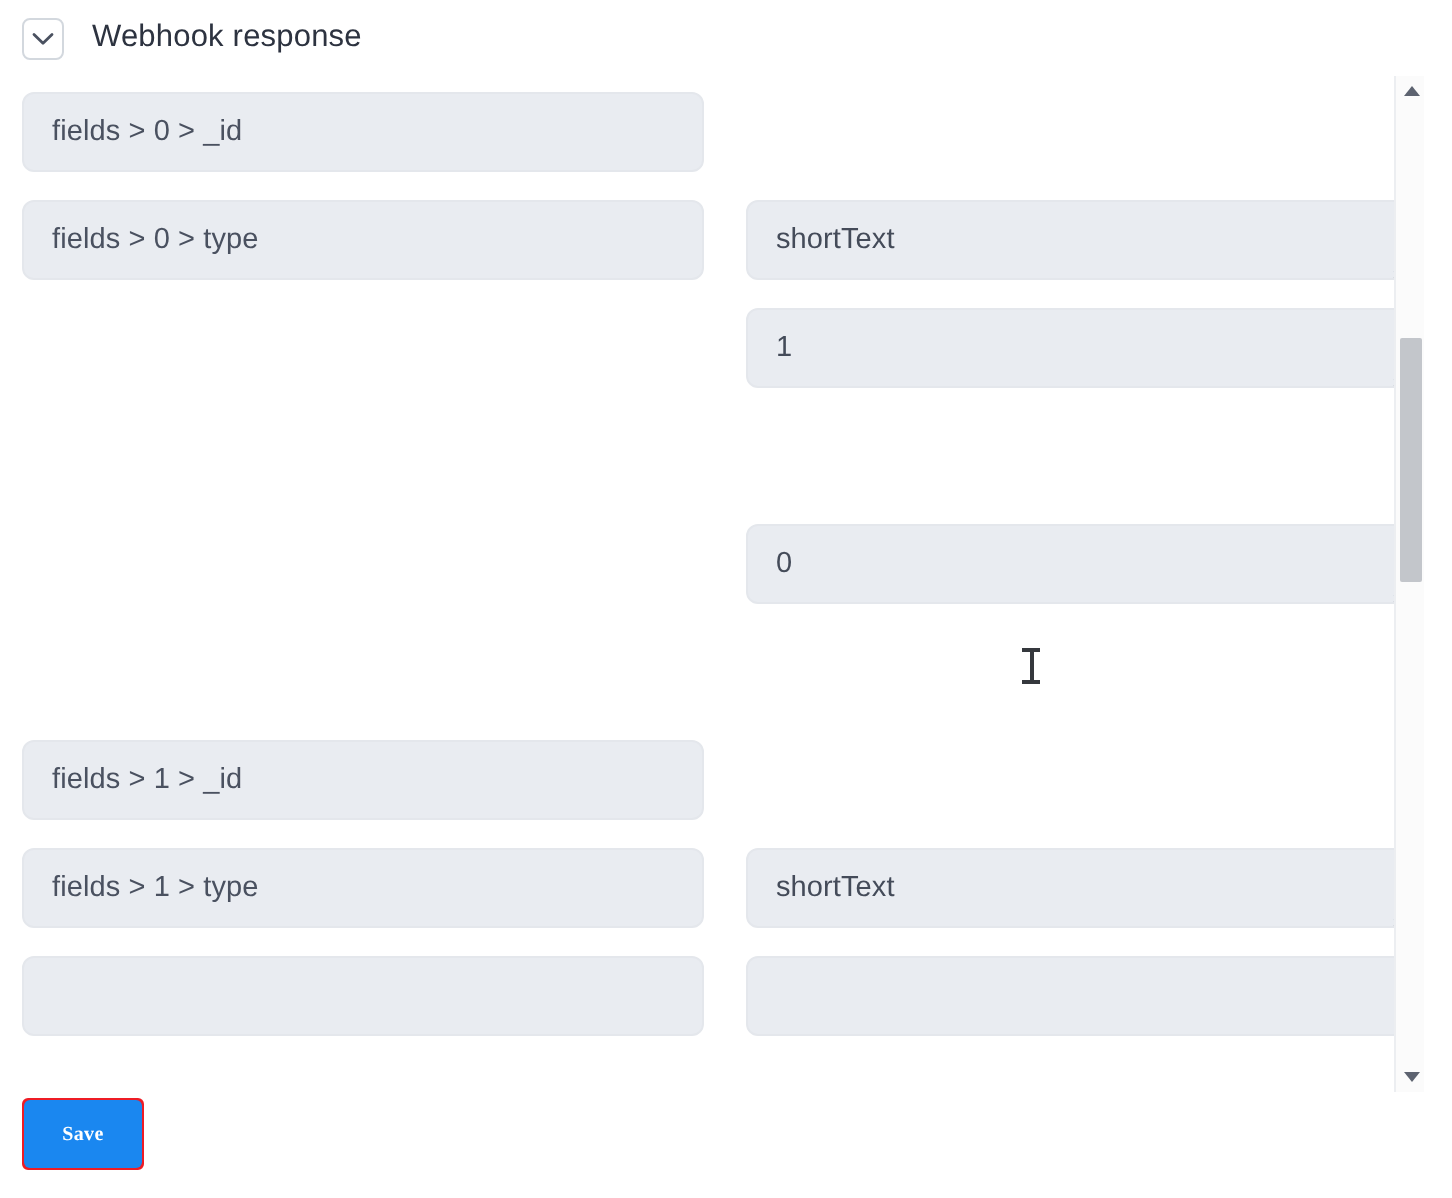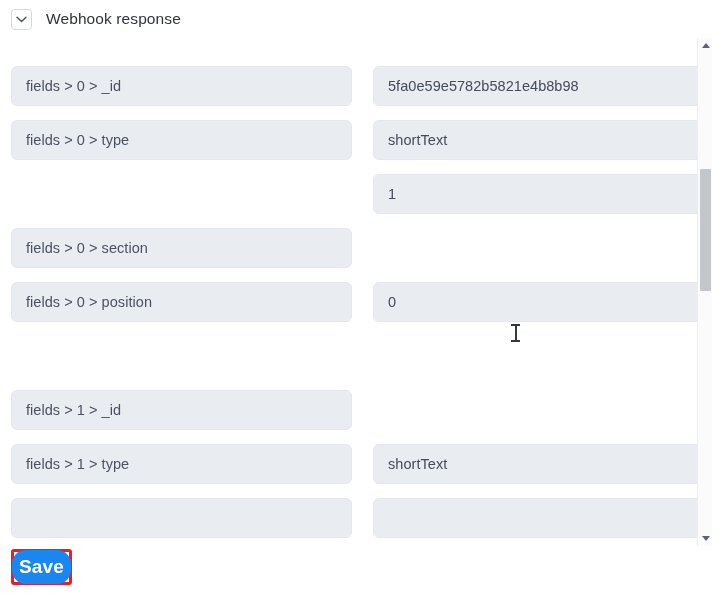--- a/index.html
+++ b/index.html
@@ -90,21 +90,20 @@
     border: 1px solid #e4e7ec;
     border-radius: 6px;
     display: flex;
     align-items: center;
     padding: 0 14px;
     font-size: 14.5px;
     color: #4a5160;
     letter-spacing: .05px;
     white-space: nowrap;
     overflow: hidden;
-    margin-top: 20px;
   }
 
   .field.key {
     left: 11px;
     width: 341px;
     cursor: default;
   }
 
   .field.val {
     left: 373px;
@@ -197,24 +196,24 @@
   }
 
   .save-button {
     position: absolute;
     left: 12px;
     top: 4px;
     width: 59px;
     height: 34px;
     background: #1a87f0;
     border: none;
-    border-radius: 14px;
+    border-radius: 3px;
     color: #ffffff;
-    font-size: 19px;
-    font-family: Liberation Sans, sans-serif;
+    font-size: 10px;
+    font-family: Liberation Serif, serif;
     font-weight: bold;
     letter-spacing: .2px;
     cursor: pointer;
     padding: 0;
   }
 
   
   .cursor-ibeam {
     position: absolute;
     left: 511px;
@@ -243,46 +242,39 @@
         <path d="M1 1.2 L5.5 5.6 L10 1.2" fill="none" stroke="#4a5160" stroke-width="1.4" stroke-linecap="round" stroke-linejoin="round"></path>
       </svg>
     </button>
     <span class="section-title">Webhook response</span>
   </div>
 
   <div class="scroll-area">
     <div class="rows" id="rows-container">
         <div class="row">
           <div class="field key">fields &gt; 0 &gt; _id</div>
-          <div class="field val">5fa0e59e5782b5821e4b8b98<div class="grip">
-              <i></i>
-              <i></i>
-              <i></i>
-            </div></div>
         </div>
         <div class="row">
           <div class="field key">fields &gt; 0 &gt; type</div>
           <div class="field val">shortText<div class="grip">
               <i></i>
               <i></i>
               <i></i>
             </div></div>
         </div>
         <div class="row">
           <div class="field val">1<div class="grip">
               <i></i>
               <i></i>
               <i></i>
             </div></div>
         </div>
         <div class="row">
-          <div class="field key">fields &gt; 0 &gt; section</div>
-        </div>
-        <div class="row">
-          <div class="field key">fields &gt; 0 &gt; position</div>
+        </div>
+        <div class="row">
           <div class="field val">0<div class="grip">
               <i></i>
               <i></i>
               <i></i>
             </div></div>
         </div>
         <div class="row">
         </div>
         <div class="row">
           <div class="field key">fields &gt; 1 &gt; _id</div>

